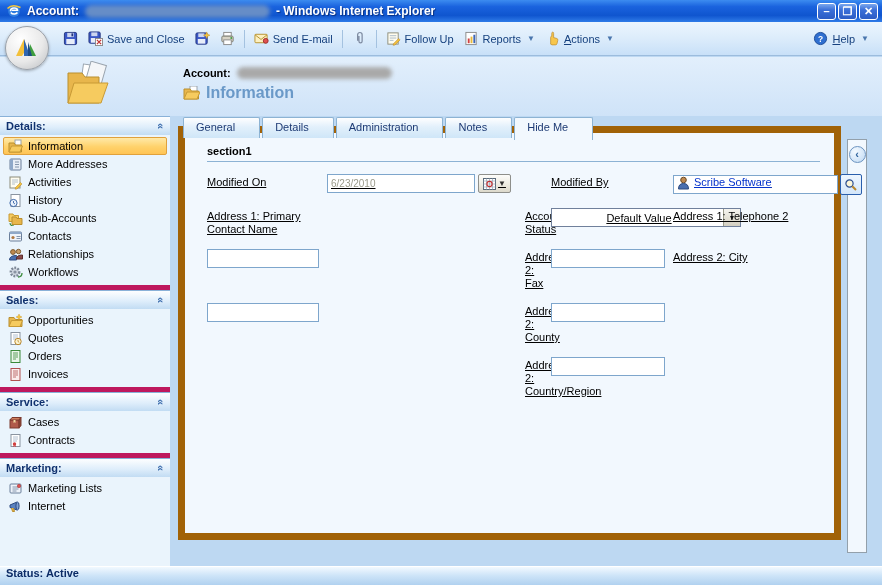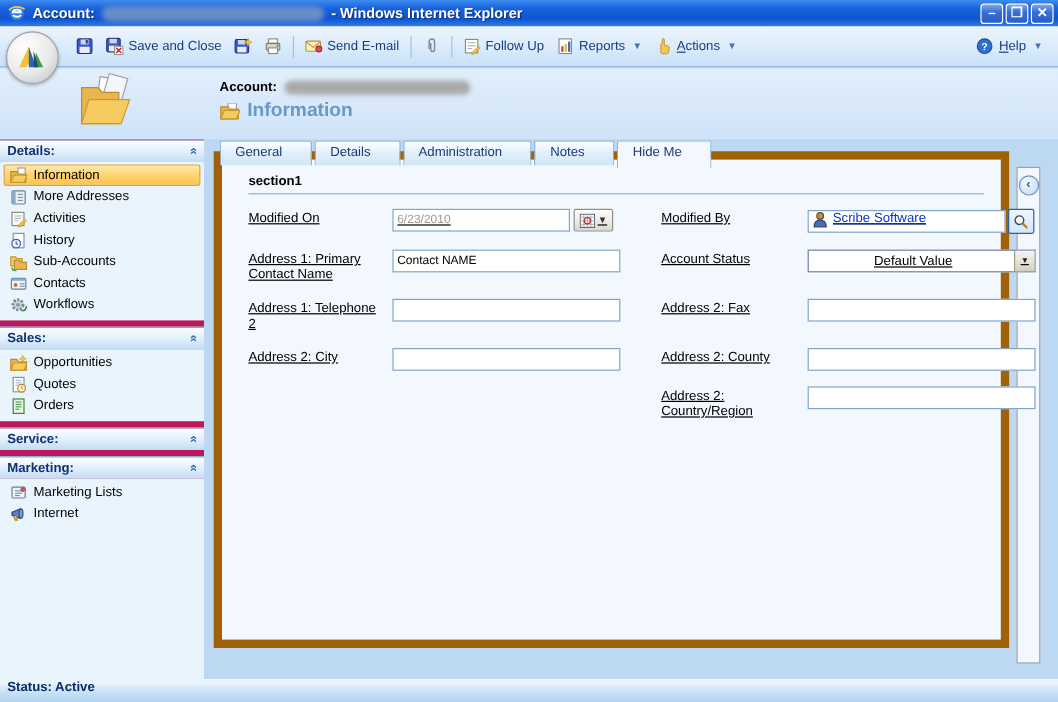--- a/index.html
+++ b/index.html
@@ -311,20 +311,29 @@
         <svg class="sb-icon" viewBox="0 0 15 15">
             <rect x="1.5" y="3" width="12" height="9" rx="1" fill="#eef3fa" stroke="#6b7f9a"></rect>
             <rect x="1.5" y="3" width="12" height="2" fill="#8fa8c8"></rect>
             <circle cx="5" cy="8.5" r="1.6" fill="#b07840"></circle>
             <path d="M8.5 7.5 h4 M8.5 9.5 h4" stroke="#6b7f9a" stroke-width=".8"></path>
           </svg>
         <span>Contacts</span>
       </div>
       <div class="sb-item">
         <svg class="sb-icon" viewBox="0 0 15 15">
+            <circle cx="5" cy="5" r="2.4" fill="#c08a50" stroke="#7d5a2e"></circle>
+            <path d="M1.5 13 q0-4.5 7 -4.5 q0 0 0 4.5z" fill="#4a6fae" stroke="#2c4a80"></path>
+            <circle cx="10.5" cy="4.5" r="2.2" fill="#caa06a" stroke="#7d5a2e"></circle>
+            <path d="M8.5 12 q0-4 6-4 l0 4z" fill="#8a4a4a" stroke="#5c2c2c"></path>
+          </svg>
+        <span>Relationships</span>
+      </div>
+      <div class="sb-item">
+        <svg class="sb-icon" viewBox="0 0 15 15">
             <circle cx="7" cy="7" r="4.2" fill="#cfd6e0" stroke="#7c8796" stroke-width="2.4" stroke-dasharray="1.8 1.3"></circle>
             <circle cx="7" cy="7" r="1.6" fill="#8a93a2"></circle>
             <path d="M10 12 q4 0 4-4" stroke="#3a8a3a" fill="none" stroke-width="1.3"></path>
           </svg>
         <span>Workflows</span>
       </div>
     </div>
   </div>
 
   <div class="sb-section">
@@ -350,27 +359,54 @@
           </svg>
         <span>Quotes</span>
       </div>
       <div class="sb-item">
         <svg class="sb-icon" viewBox="0 0 15 15">
             <rect x="3" y="1.5" width="9" height="12" fill="#eaf6ea" stroke="#3a8a3a"></rect>
             <path d="M5 4 h5 M5 6 h5 M5 8 h5 M5 10 h3" stroke="#3a8a3a" stroke-width=".8"></path>
           </svg>
         <span>Orders</span>
       </div>
+      <div class="sb-item">
+        <svg class="sb-icon" viewBox="0 0 15 15">
+            <rect x="3" y="1.5" width="9" height="12" fill="#fbecec" stroke="#b05050"></rect>
+            <path d="M5 4 h5 M5 6 h5 M5 8 h5 M5 10 h3" stroke="#b05050" stroke-width=".8"></path>
+          </svg>
+        <span>Invoices</span>
+      </div>
     </div>
   </div>
 
   <div class="sb-section">
     <div class="sb-head">
       <span>Service:</span>
       <span class="sb-collapse">«</span>
+    </div>
+    <div class="sb-body">
+      <div class="sb-item">
+        <svg class="sb-icon" viewBox="0 0 15 15">
+            <rect x="2" y="5" width="9" height="8" fill="#b05a4a" stroke="#7c3a2e"></rect>
+            <path d="M2 5 l2-2.5 h9 l-2 2.5z" fill="#d08060" stroke="#7c3a2e"></path>
+            <path d="M13 2.5 v8 l-2 2.5 v-8z" fill="#8a4638" stroke="#7c3a2e"></path>
+            <path d="M5.5 5 v3 l1-.8 1 .8 v-3z" fill="#f0d8a0"></path>
+          </svg>
+        <span>Cases</span>
+      </div>
+      <div class="sb-item">
+        <svg class="sb-icon" viewBox="0 0 15 15">
+            <rect x="3" y="1.5" width="9" height="12" fill="#fff" stroke="#8a94a0"></rect>
+            <path d="M5 4 h5 M5 6 h5 M5 8 h4" stroke="#9fb0c4" stroke-width=".8"></path>
+            <circle cx="6.5" cy="11" r="1.7" fill="#d04040"></circle>
+            <path d="M6.5 11 l-1 3 M6.8 11 l.8 3" stroke="#d04040" stroke-width=".8"></path>
+          </svg>
+        <span>Contracts</span>
+      </div>
     </div>
   </div>
 
   <div class="sb-section grow">
     <div class="sb-head">
       <span>Marketing:</span>
       <span class="sb-collapse">«</span>
     </div>
     <div class="sb-body">
       <div class="sb-item">
@@ -431,23 +467,20 @@
       </div>
       <div class="lookup-btn">
         <svg width="14" height="14" viewBox="0 0 14 14">
           <circle cx="5.5" cy="5.5" r="3.6" fill="#fdf6d8" stroke="#2a4d8f" stroke-width="1.2"></circle>
           <path d="M8.3 8.3 L12 12" stroke="#b8862c" stroke-width="2"></path>
         </svg>
       </div>
     </div>
 
     <div class="f-label">Address 1: Primary Contact Name</div>
-    <div>
-      <input class="f-input" value="Contact NAME" style="">
-    </div>
     <div></div>
     <div class="f-label">Account Status</div>
     <div class="select-sim">
       <span class="select-text">Default Value</span>
       <span class="select-btn">▼</span>
     </div>
 
     <div class="f-label">Address 1: Telephone 2</div>
     <div><input class="f-input" value="" style=""></div>
     <div></div>

